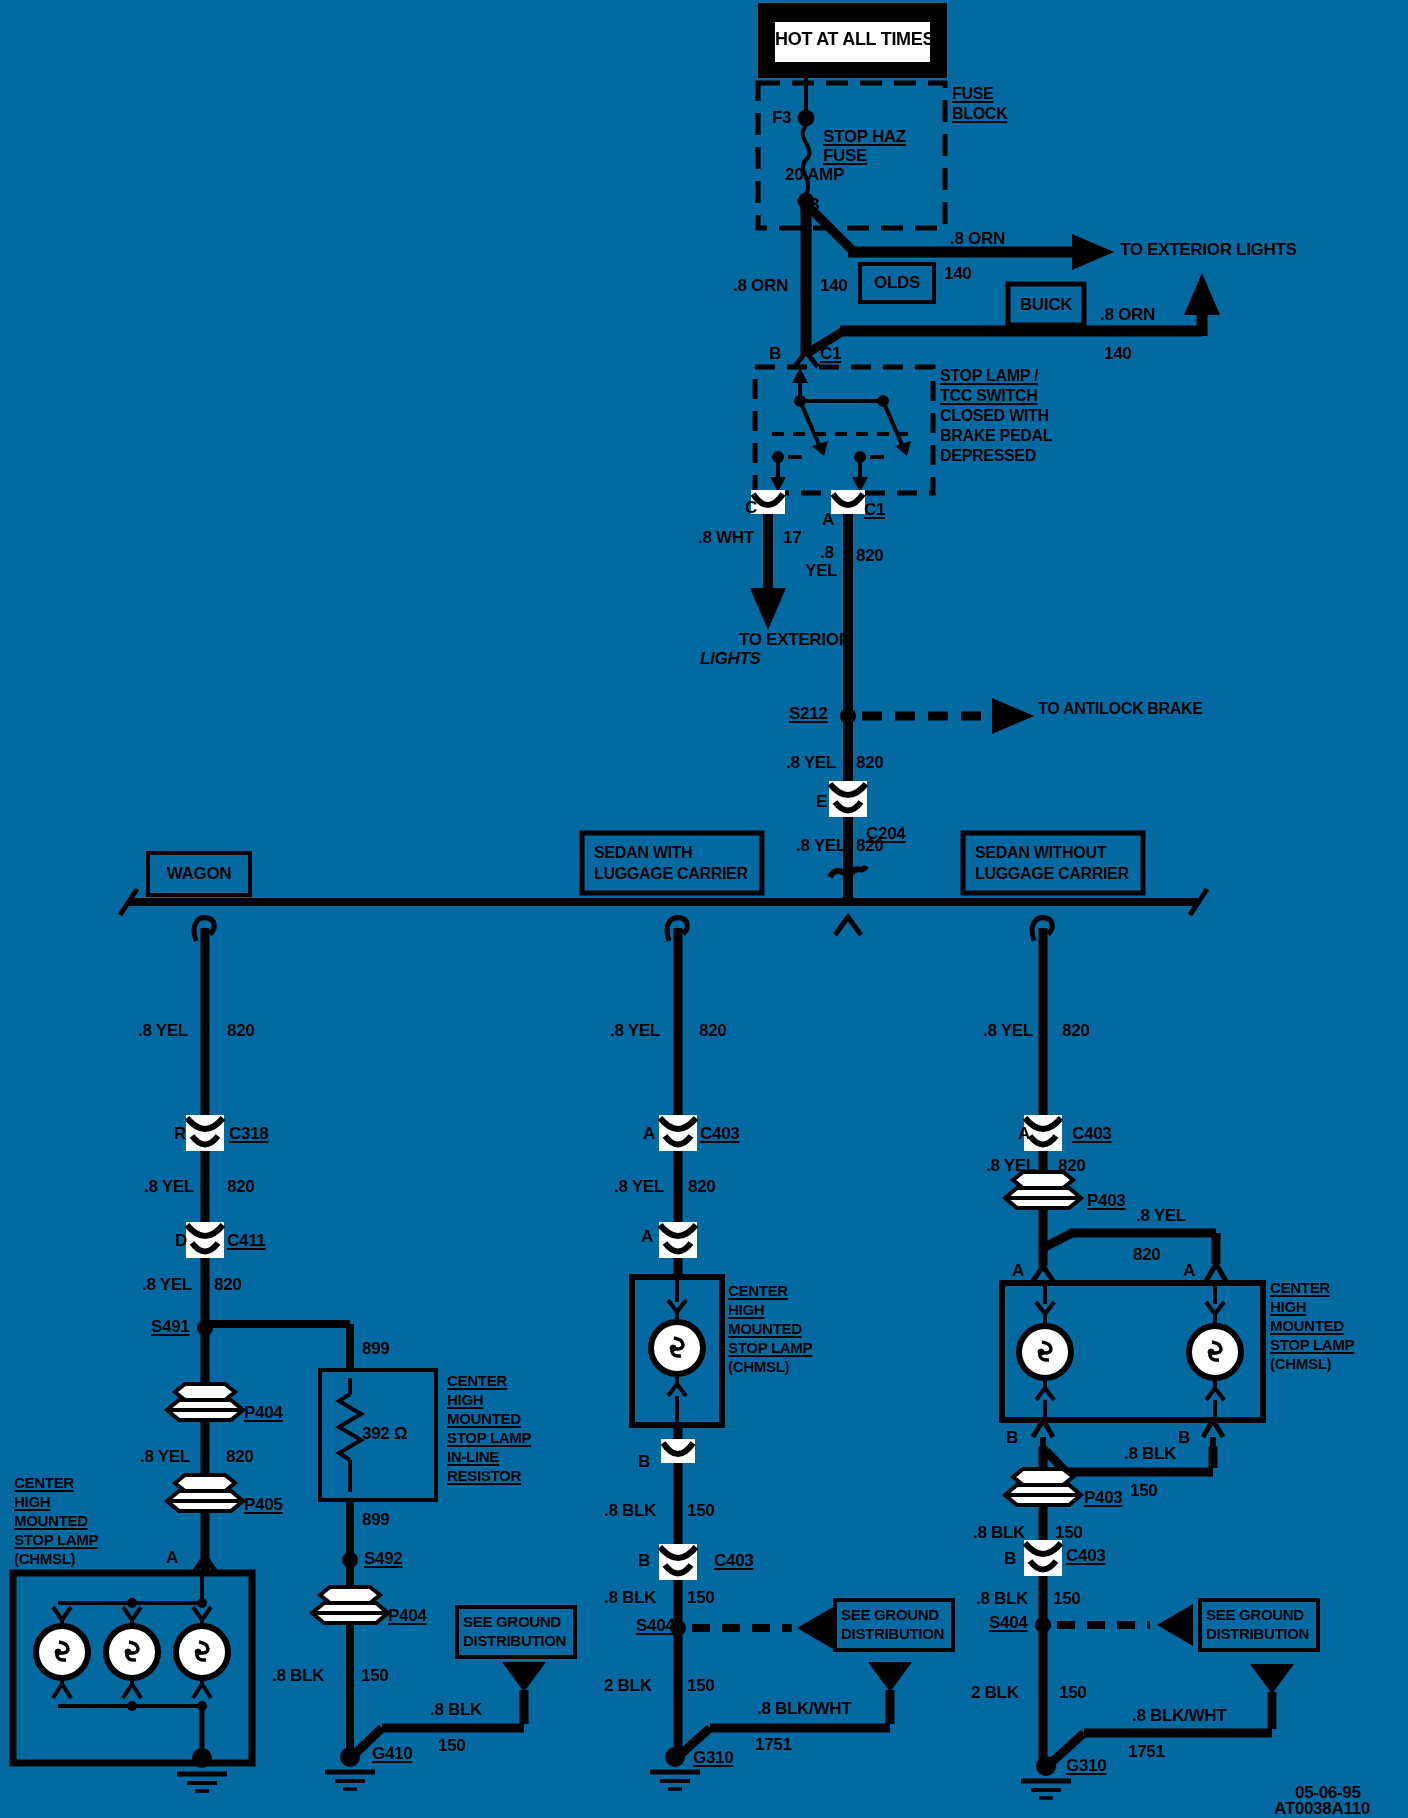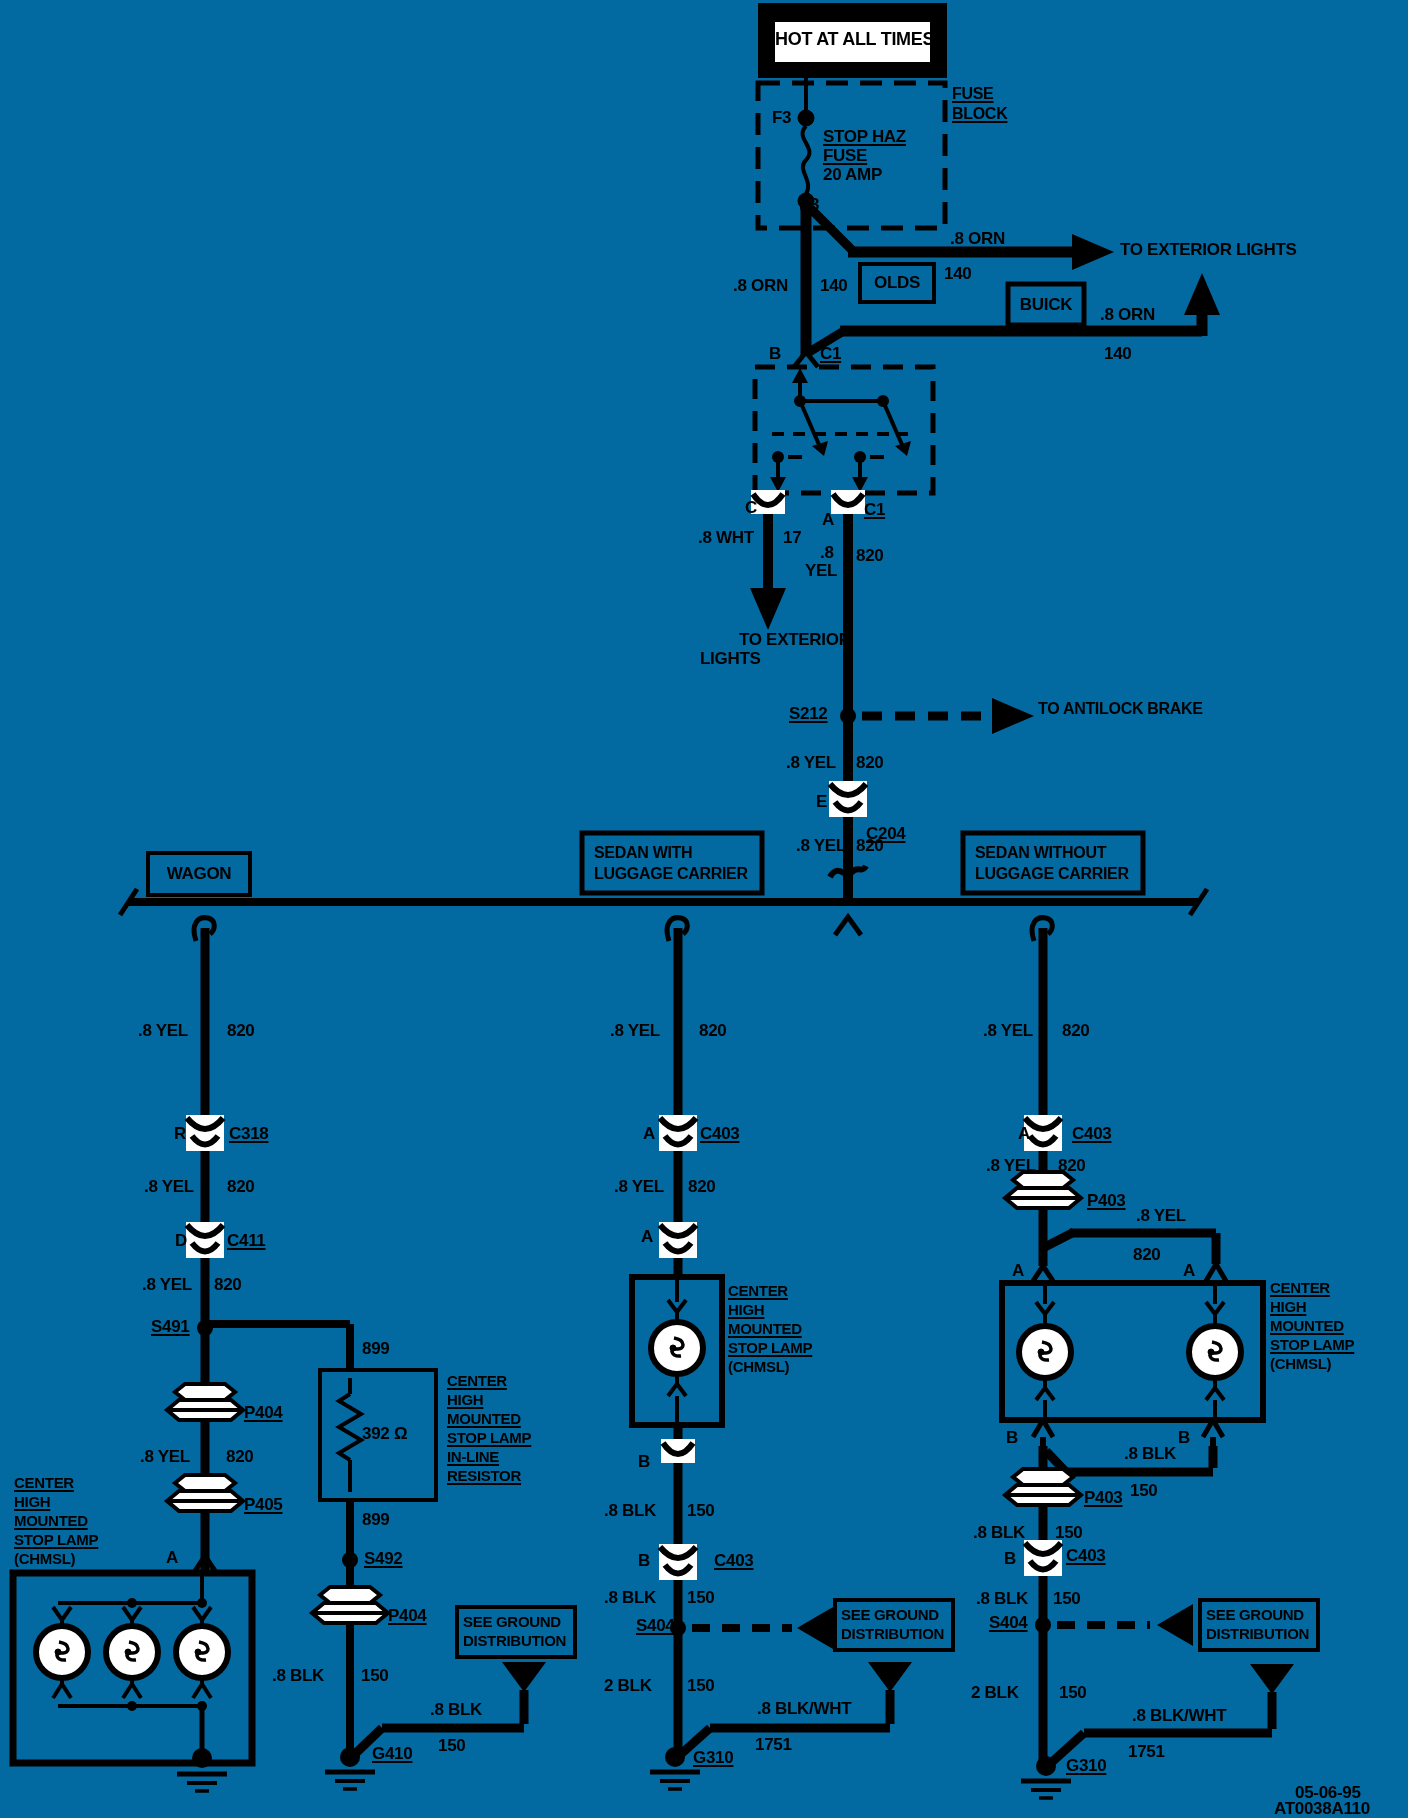--- a/index.html
+++ b/index.html
@@ -327,43 +327,50 @@
 <div class="t f18" style="left:775px;top:30px;width:155px;">
       <span class="ctr" style="display:block;">HOT AT ALL TIMES</span>
     </div>
 
 <div class="t f16 u" style="left:952px;top:84px;">FUSE</div>
 <div class="t f16 u" style="left:952px;top:104px;">BLOCK</div>
 <div class="t" style="left:772px;top:108px;">F3</div>
 <div class="t" style="left:771px;top:195px;margin-left:28px;">E3</div>
 <div class="t u" style="left:823px;top:127px;">STOP HAZ</div>
 <div class="t u" style="left:823px;top:146px;">FUSE</div>
-<div class="t" style="left:823px;top:165px;text-align:center;">20 AMP</div>
+<div class="t" style="left:785px;top:165px;text-align:center;">20 AMP</div>
 
 <div class="t" style="left:950px;top:229px;">.8 ORN</div>
 <div class="t" style="left:944px;top:264px;">140</div>
 <div class="t" style="left:1120px;top:240px;">TO EXTERIOR LIGHTS</div>
 <div class="t" style="left:733px;top:276px;">.8 ORN</div>
 <div class="t" style="left:820px;top:276px;">140</div>
 <div class="t ctr" style="left:860px;top:273px;width:74px;">OLDS</div>
 <div class="t ctr" style="left:1008px;top:295px;width:76px;">BUICK</div>
 <div class="t" style="left:1100px;top:305px;">.8 ORN</div>
 <div class="t" style="left:1104px;top:344px;">140</div>
 
 <div class="t" style="left:769px;top:344px;">B</div>
 <div class="t u" style="left:820px;top:344px;">C1</div>
 
+<div class="blocklbl" style="position:absolute;left:940px;top:366px;">
+  <div class="t f16 u" style="position:static;">STOP LAMP /</div>
+  <div class="t f16 u" style="position:static;">TCC SWITCH</div>
+  <div class="t f16" style="position:static;">CLOSED WITH</div>
+  <div class="t f16" style="position:static;">BRAKE PEDAL</div>
+  <div class="t f16" style="position:static;">DEPRESSED</div>
+</div>
 
 <div class="t" style="left:745px;top:498px;">C</div>
 <div class="t" style="left:822px;top:510px;">A</div>
 <div class="t u" style="left:864px;top:500px;">C1</div>
 <div class="t" style="left:698px;top:528px;">.8 WHT</div>
 <div class="t" style="left:783px;top:528px;">17</div>
 <div class="t" style="left:700px;top:630px;margin-left:39px;">TO EXTERIOR</div>
-<div class="t" style="left:700px;top:649px;">LIGHTS</div>
+<div class="t" style="left:700px;top:649px;font-style:italic;">LIGHTS</div>
 <div class="t" style="left:820px;top:543px;">.8</div>
 <div class="t" style="left:805px;top:561px;">YEL</div>
 <div class="t" style="left:856px;top:546px;">820</div>
 
 <div class="t u" style="left:789px;top:704px;">S212</div>
 <div class="t f16" style="left:1038px;top:699px;">TO ANTILOCK BRAKE</div>
 <div class="t" style="left:786px;top:753px;">.8 YEL</div>
 <div class="t" style="left:856px;top:753px;">820</div>
 <div class="t" style="left:816px;top:792px;">E</div>
 <div class="t u" style="left:866px;top:824px;">C204</div>

